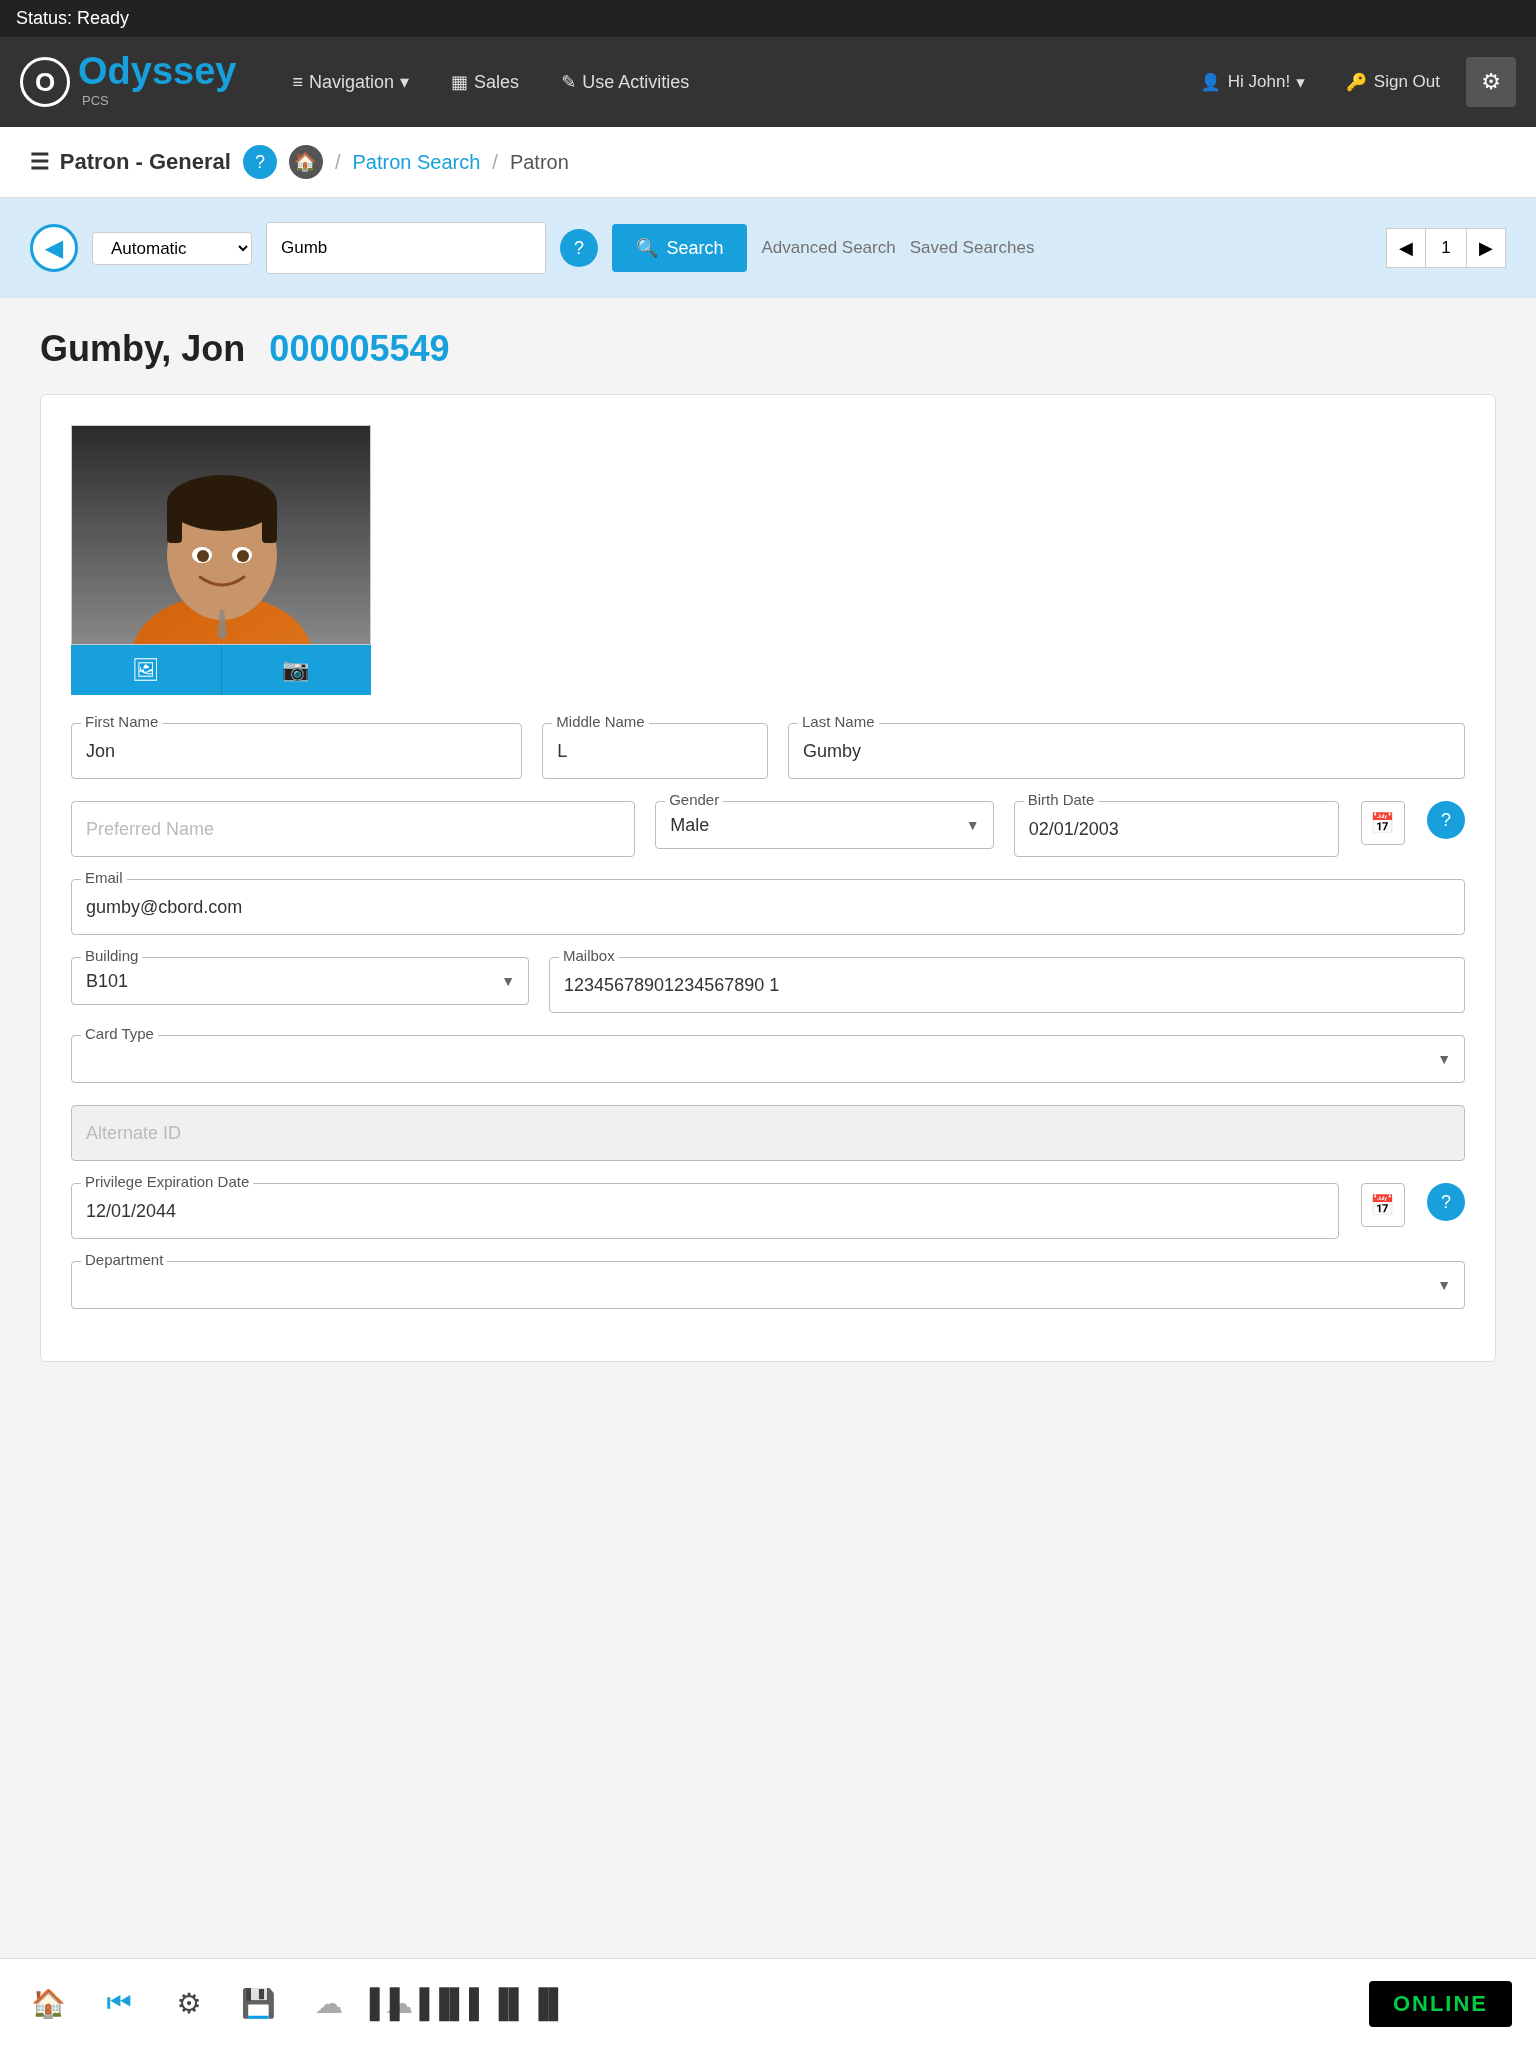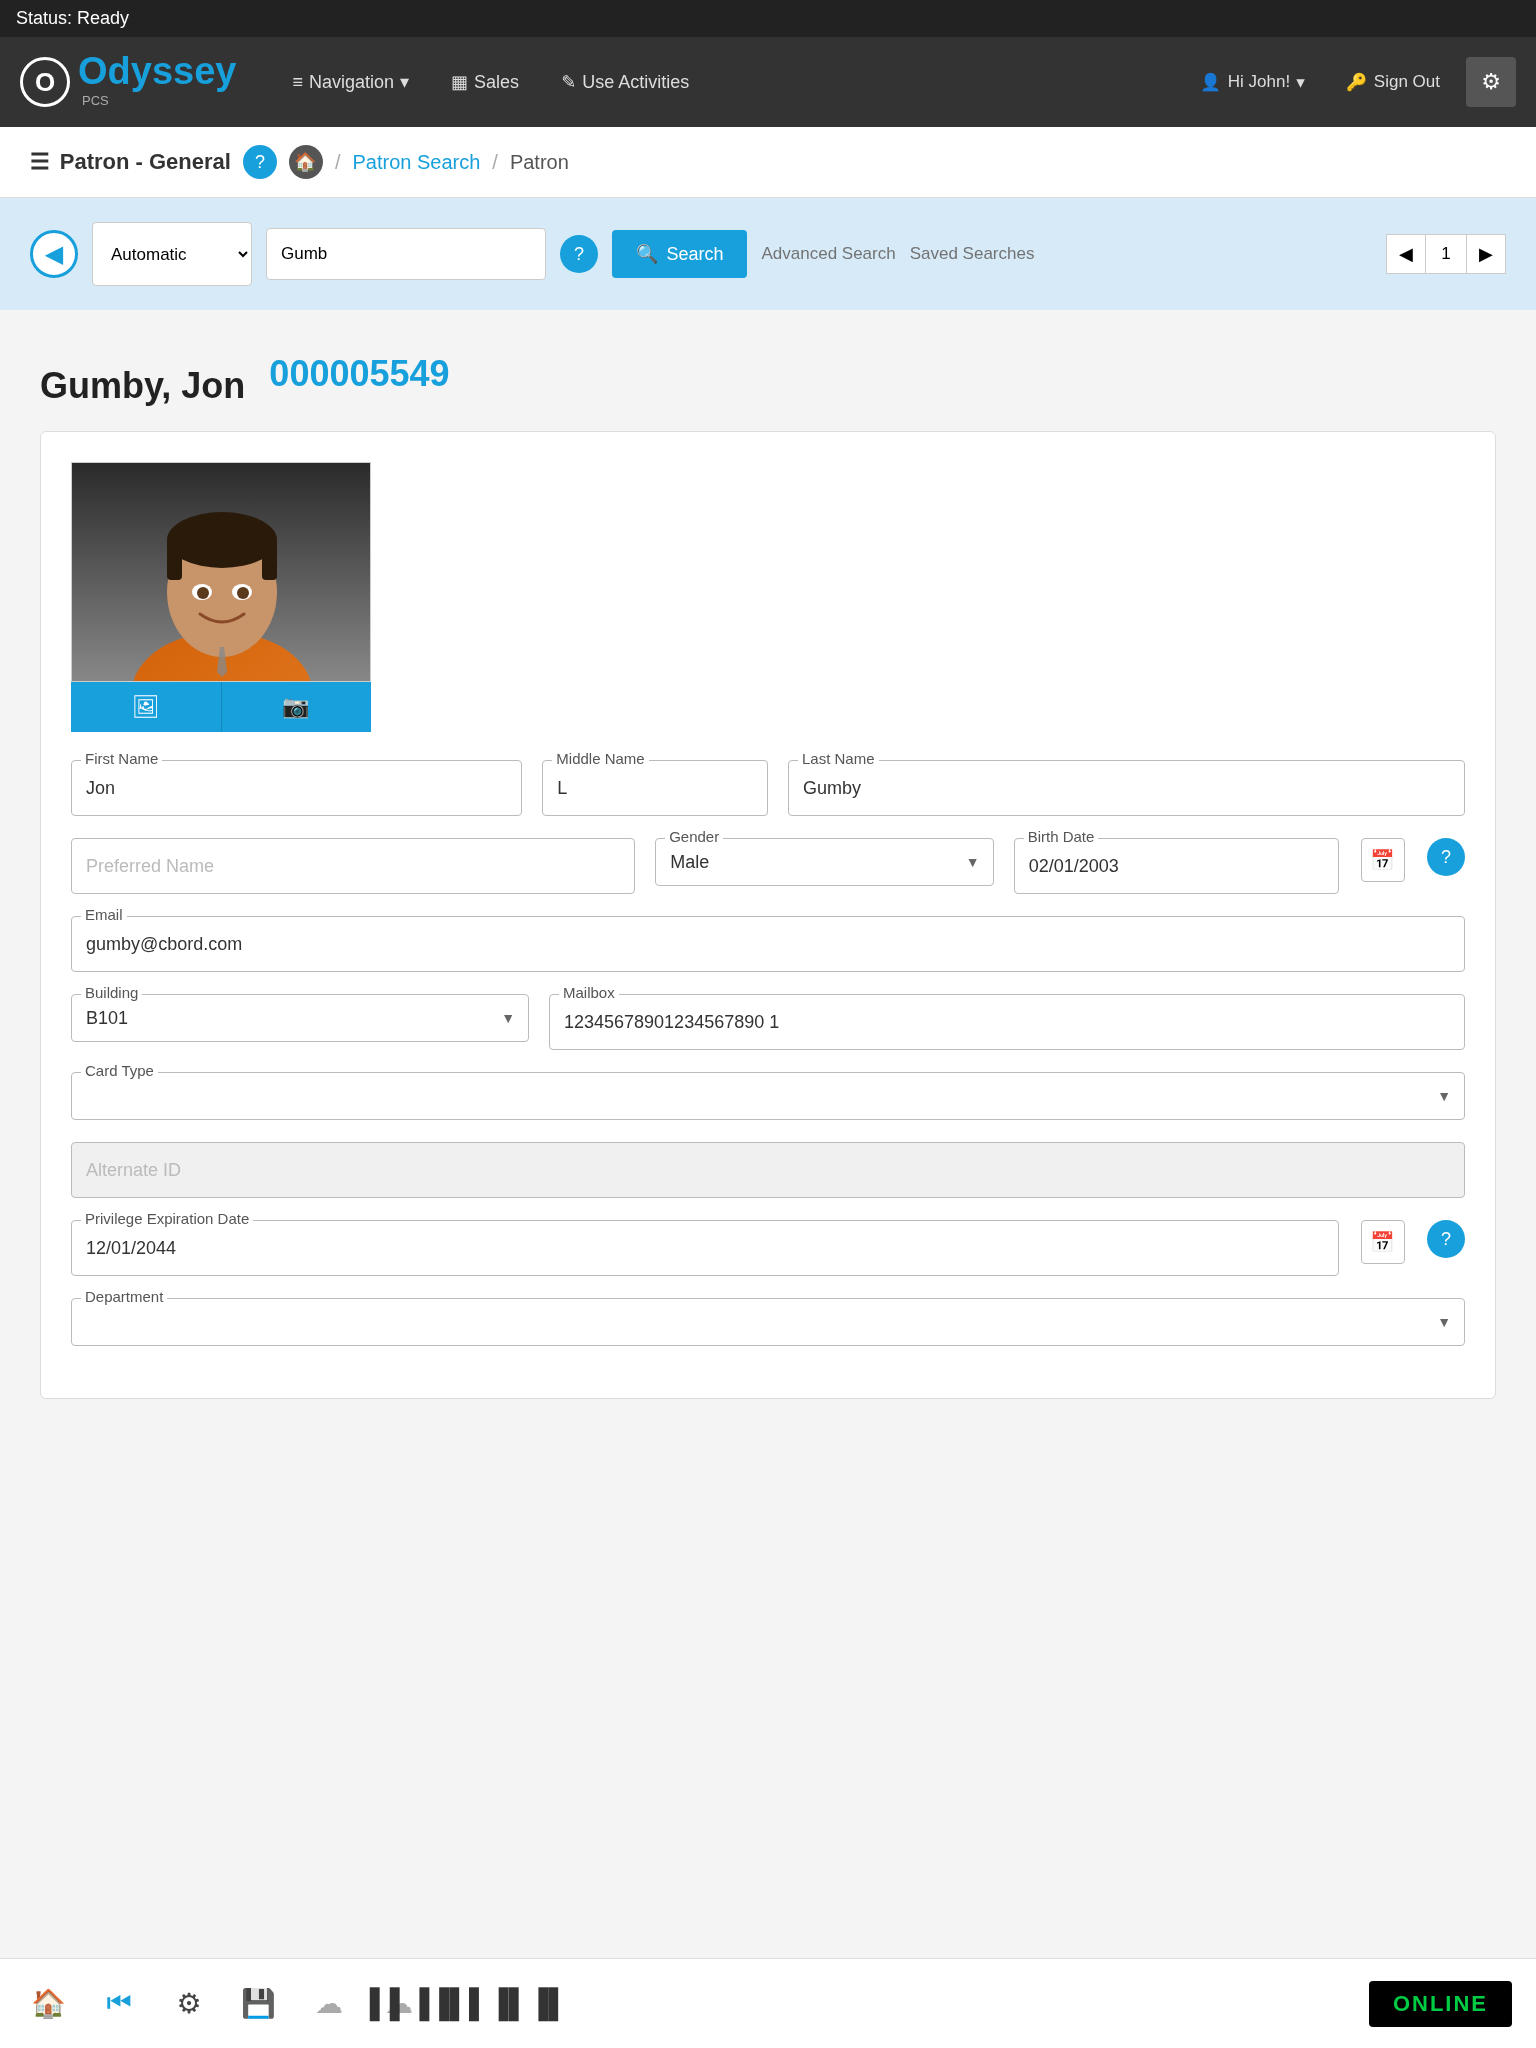--- a/index.html
+++ b/index.html
@@ -128,21 +128,21 @@
       width: 48px; height: 48px;
       border-radius: 50%;
       border: 3px solid #17a0db;
       background: #fff;
       color: #17a0db;
       font-size: 24px;
       display: flex; align-items: center; justify-content: center;
       cursor: pointer;
     }
     .search-select {
-      height: 64px;
+      height: 33px;
       border: 1px solid #ccc;
       border-radius: 4px;
       padding: 0 14px;
       font-size: 17px;
       background: #fff;
       cursor: pointer;
       min-width: 160px;
     }
     .search-input {
       height: 52px;
@@ -211,21 +211,20 @@
     .patron-header {
       display: flex;
       align-items: center;
       gap: 24px;
       margin-bottom: 24px;
     }
     .patron-name {
       font-size: 36px;
       font-weight: bold;
       color: #222;
-      margin-top: 25px;
     }
     .patron-id {
       font-size: 36px;
       color: #17a0db;
       font-weight: bold;
     }
 
     
     .patron-card {
       background: #fff;

